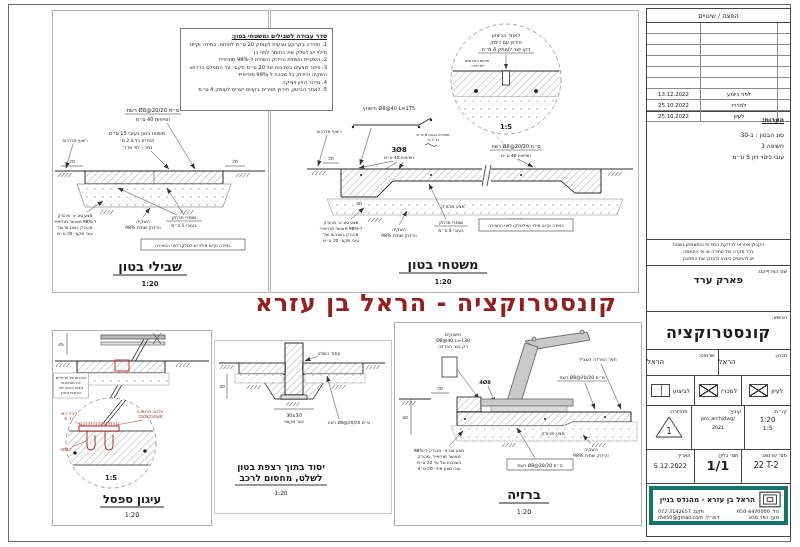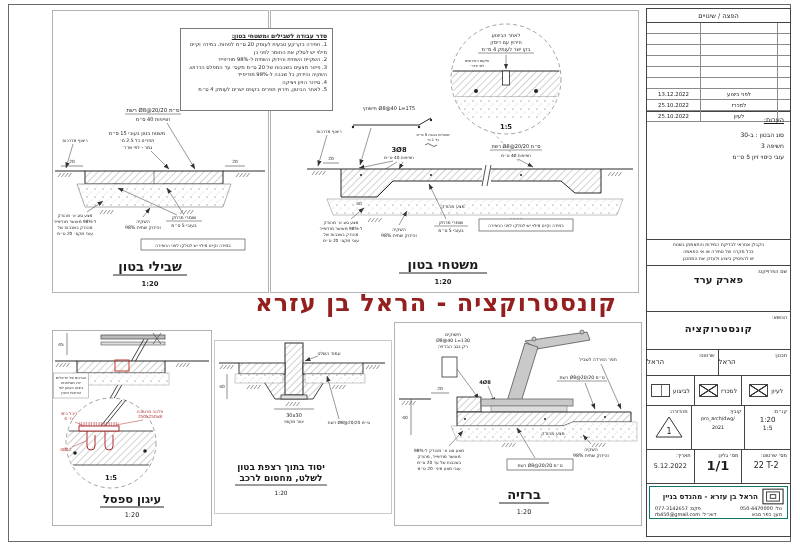--- a/index.html
+++ b/index.html
@@ -31,28 +31,28 @@
     display:flex;flex-direction:column;box-sizing:border-box;font-size:6px}
 .tb>div{border-bottom:1px solid #444;box-sizing:border-box;flex:none}
 .tb>div:last-child{border-bottom:none}
 .rev{height:103px}
 .rev-h{height:13px;display:flex;align-items:center;justify-content:center;font-size:6.5px;border-bottom:1px solid #444}
 .rev-g{display:grid;grid-template-columns:12px 1fr 54px}
 .rev-g .c{height:10px;border-bottom:1px solid #8a8a8a;border-inline-start:1px solid #8a8a8a;
           display:flex;align-items:center;justify-content:center;font-size:5.4px;overflow:hidden}
 .rev-g .c:nth-child(3n+1){border-inline-start:none}
 .notes{height:128px;padding:4px 6px;box-sizing:border-box}
-.nlabel{font-size:6.5px;font-weight:normal;text-decoration:underline;margin-bottom:6px}
+.nlabel{font-size:6.5px;font-weight:bold;text-decoration:underline;margin-bottom:6px}
 .nline{font-size:6px;line-height:1.8;text-align:right}
 .disc{height:26px;display:flex;flex-direction:column;justify-content:center;padding:1px 3px;box-sizing:border-box}
 .disc div{font-size:4.6px;text-align:center;line-height:1.5}
 .flabel{font-size:5px;color:#222;text-align:right;padding:2px 3px 0 0}
 .proj{height:46px}.pname{font-size:15px;font-weight:bold;text-align:center;margin-top:1px}
 .psub{font-size:10px;font-weight:bold;text-align:center}
-.subj{height:38px}.sname{font-size:10px;font-weight:bold;text-align:center;margin-top:3px;letter-spacing:.5px}
+.subj{height:38px}.sname{font-size:16px;font-weight:bold;text-align:center;margin-top:3px;letter-spacing:.5px}
 .row2{height:26px;display:grid;grid-template-columns:1fr 1fr}
 .row2 .cell:nth-child(2){border-inline-start:1px solid #444}
 .cell{box-sizing:border-box;overflow:hidden}
 .val{font-size:7px;text-align:left}
 .checks{height:30px;display:grid;grid-template-columns:1fr 1fr 1fr}
 .checks .cell{display:flex;align-items:center;justify-content:center;gap:3px}
 .checks .cell:nth-child(n+2){border-inline-start:1px solid #444}
 .clabel{font-size:6px}
 .xbox{position:relative;width:17px;height:11px;border:1px solid #444;background:#fff;flex:none}
 .xbox.checked::before{content:'';position:absolute;inset:0;
@@ -63,21 +63,21 @@
 .row3 .cell:nth-child(n+2){border-inline-start:1px solid #444}
 .scl{font-size:7px;text-align:center;margin-top:2px}.scl2{font-size:6px;text-align:center}
 .filetxt{font-size:4.8px;text-align:center;direction:ltr;line-height:1.4;margin-top:2px}
 .tri{display:flex;justify-content:center;margin-top:1px}
 .row4{height:34px;display:grid;grid-template-columns:1fr 1fr 1fr}
 .row4 .cell:nth-child(n+2){border-inline-start:1px solid #444}
 .big{font-size:13px;font-weight:bold;text-align:center}
 .med{font-size:8px;font-weight:normal;text-align:center;margin-top:3px}
 .sml{font-size:6.5px;text-align:center;margin-top:4px}
 .firm{flex:1 1 auto;padding:2px}
-.firm-in{border:1px solid #0f766e;height:100%;box-sizing:border-box;display:flex;flex-direction:column;justify-content:space-evenly;padding:1px 3px}
+.firm-in{border:4px solid #0f766e;height:100%;box-sizing:border-box;display:flex;flex-direction:column;justify-content:space-evenly;padding:1px 3px}
 .firm-top{display:flex;align-items:center;gap:4px;justify-content:flex-start}
 .firm-name{font-size:7.2px;font-weight:bold;white-space:nowrap}
 .crow{display:flex;justify-content:space-between;font-size:4.9px;padding:0 2px}
 .cpair{white-space:nowrap}
 .ltr{direction:ltr;unicode-bidi:embed}
 </style>
 </head>
 <body>
 
 <svg width="0" height="0" style="position:absolute" aria-hidden="true">

